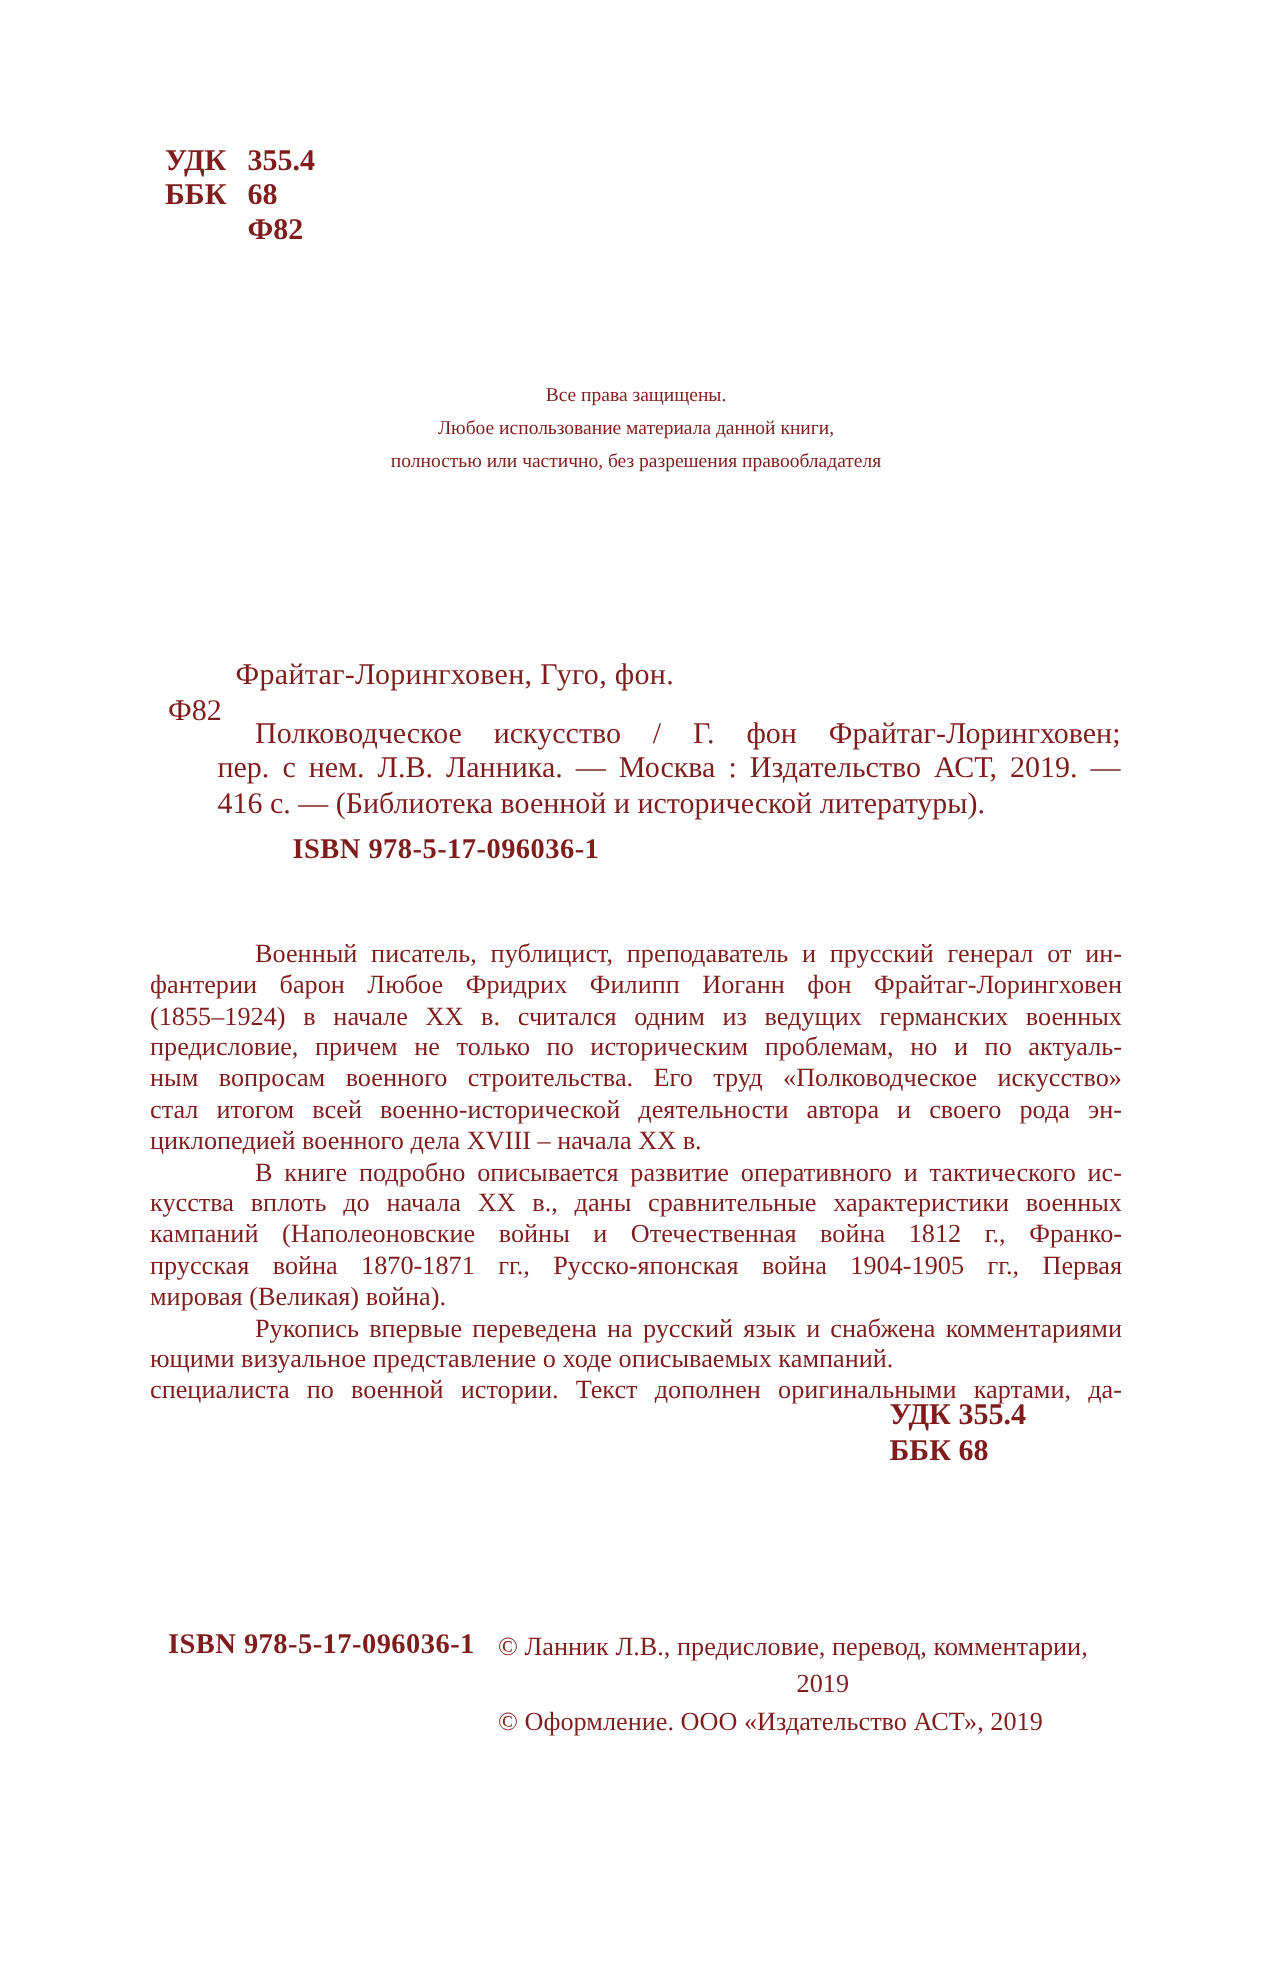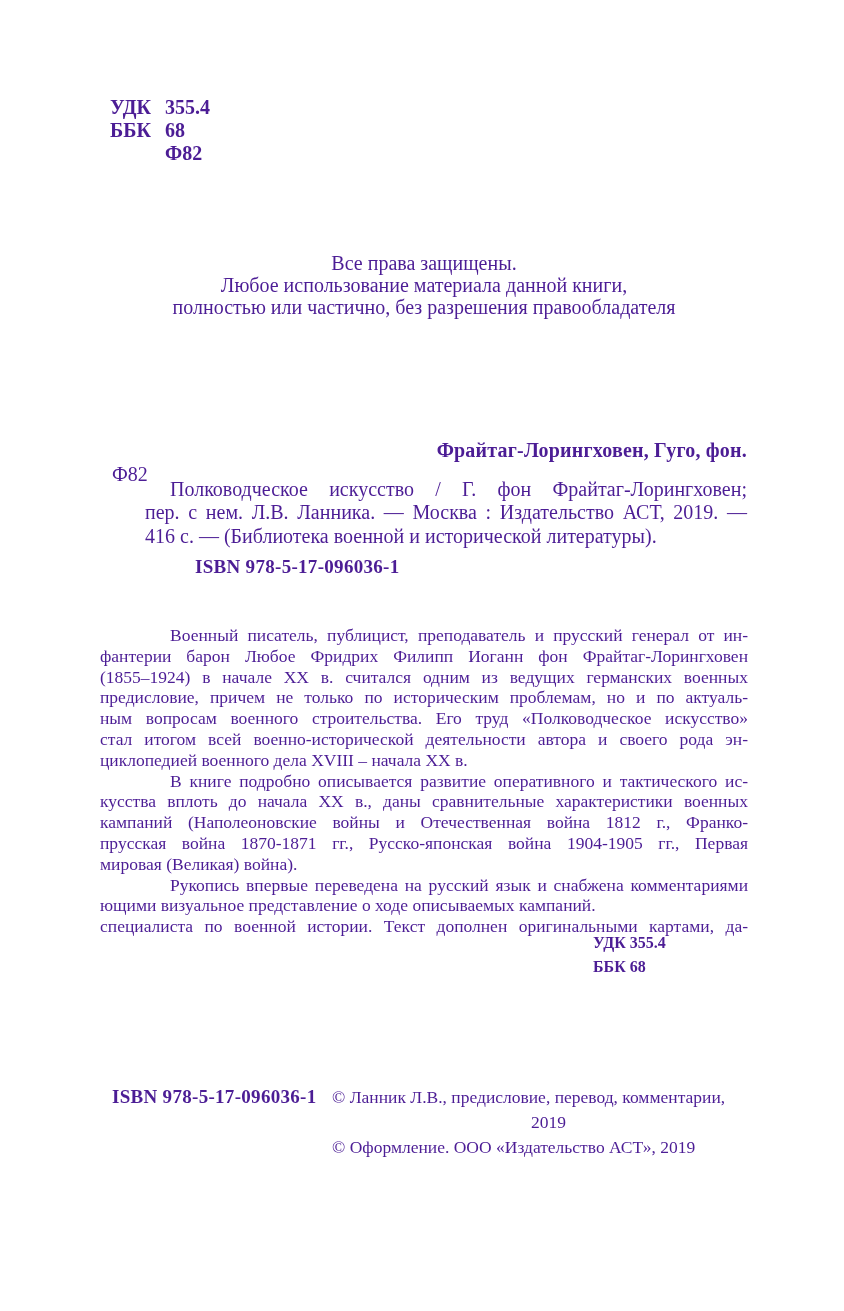--- a/index.html
+++ b/index.html
@@ -1,51 +1,51 @@
 <!DOCTYPE html>
 <html><head>
 <meta charset="utf-8">
 <style>
   html,body{margin:0;padding:0;background:#ffffff;}
   .page{
     position:relative;
     width:844px;height:1311px;
     background:#ffffff;
-    color:#4c1d95;
+    color:#7f1d1d;
     font-family:"Liberation Serif","DejaVu Serif",serif;
     overflow:hidden;
   }
   .tline{white-space:nowrap;}
   .just{text-align:justify;text-align-last:justify;white-space:normal;}
 
   
   .udk-top{position:absolute;left:110px;top:96px;font-weight:bold;font-size:20px;line-height:23px;}
   .udk-top .row{display:flex;}
   .udk-top .lbl{width:55px;}
 
   
   .rights{position:absolute;left:100px;top:252px;width:648px;text-align:center;
-          font-size:20px;line-height:22px;}
+          font-size:13px;line-height:22px;}
   .rights .tline{white-space:normal;}
 
   
   .bib{position:absolute;left:145px;top:439px;width:602px;font-size:20px;line-height:23.5px;}
-  .bib-author{font-weight:bold;padding-left:12px;letter-spacing:0.2px;text-align:right;}
+  .bib-author{font-weight:normal;padding-left:12px;letter-spacing:0.2px;}
   .bib-code{position:absolute;left:-33px;top:24px;font-size:20px;}
   .bib-body .tline:first-child{text-indent:25px;margin-top:15px;}
 
   
   .isbn-mid{position:absolute;left:195px;top:556px;font-weight:bold;font-size:19px;letter-spacing:0.3px;}
 
   
   .anno{position:absolute;left:100px;top:625px;width:648px;font-size:17.5px;line-height:20.8px;}
   .para .tline:first-child{text-indent:70px;}
 
   
-  .udk-bottom{position:absolute;left:593px;top:931px;font-weight:bold;font-size:16px;line-height:24px;}
+  .udk-bottom{position:absolute;left:593px;top:931px;font-weight:bold;font-size:20px;line-height:24px;}
 
   
   .footer-isbn{position:absolute;left:112px;top:1086px;font-weight:bold;font-size:19px;letter-spacing:0.3px;}
   .copyright{position:absolute;left:332px;top:1085px;width:420px;font-size:17.5px;line-height:25px;}
   .copyright .tline:nth-child(2){padding-left:13px;text-align:center;}
 </style>
 </head>
 <body>
 
 <div class="page">

